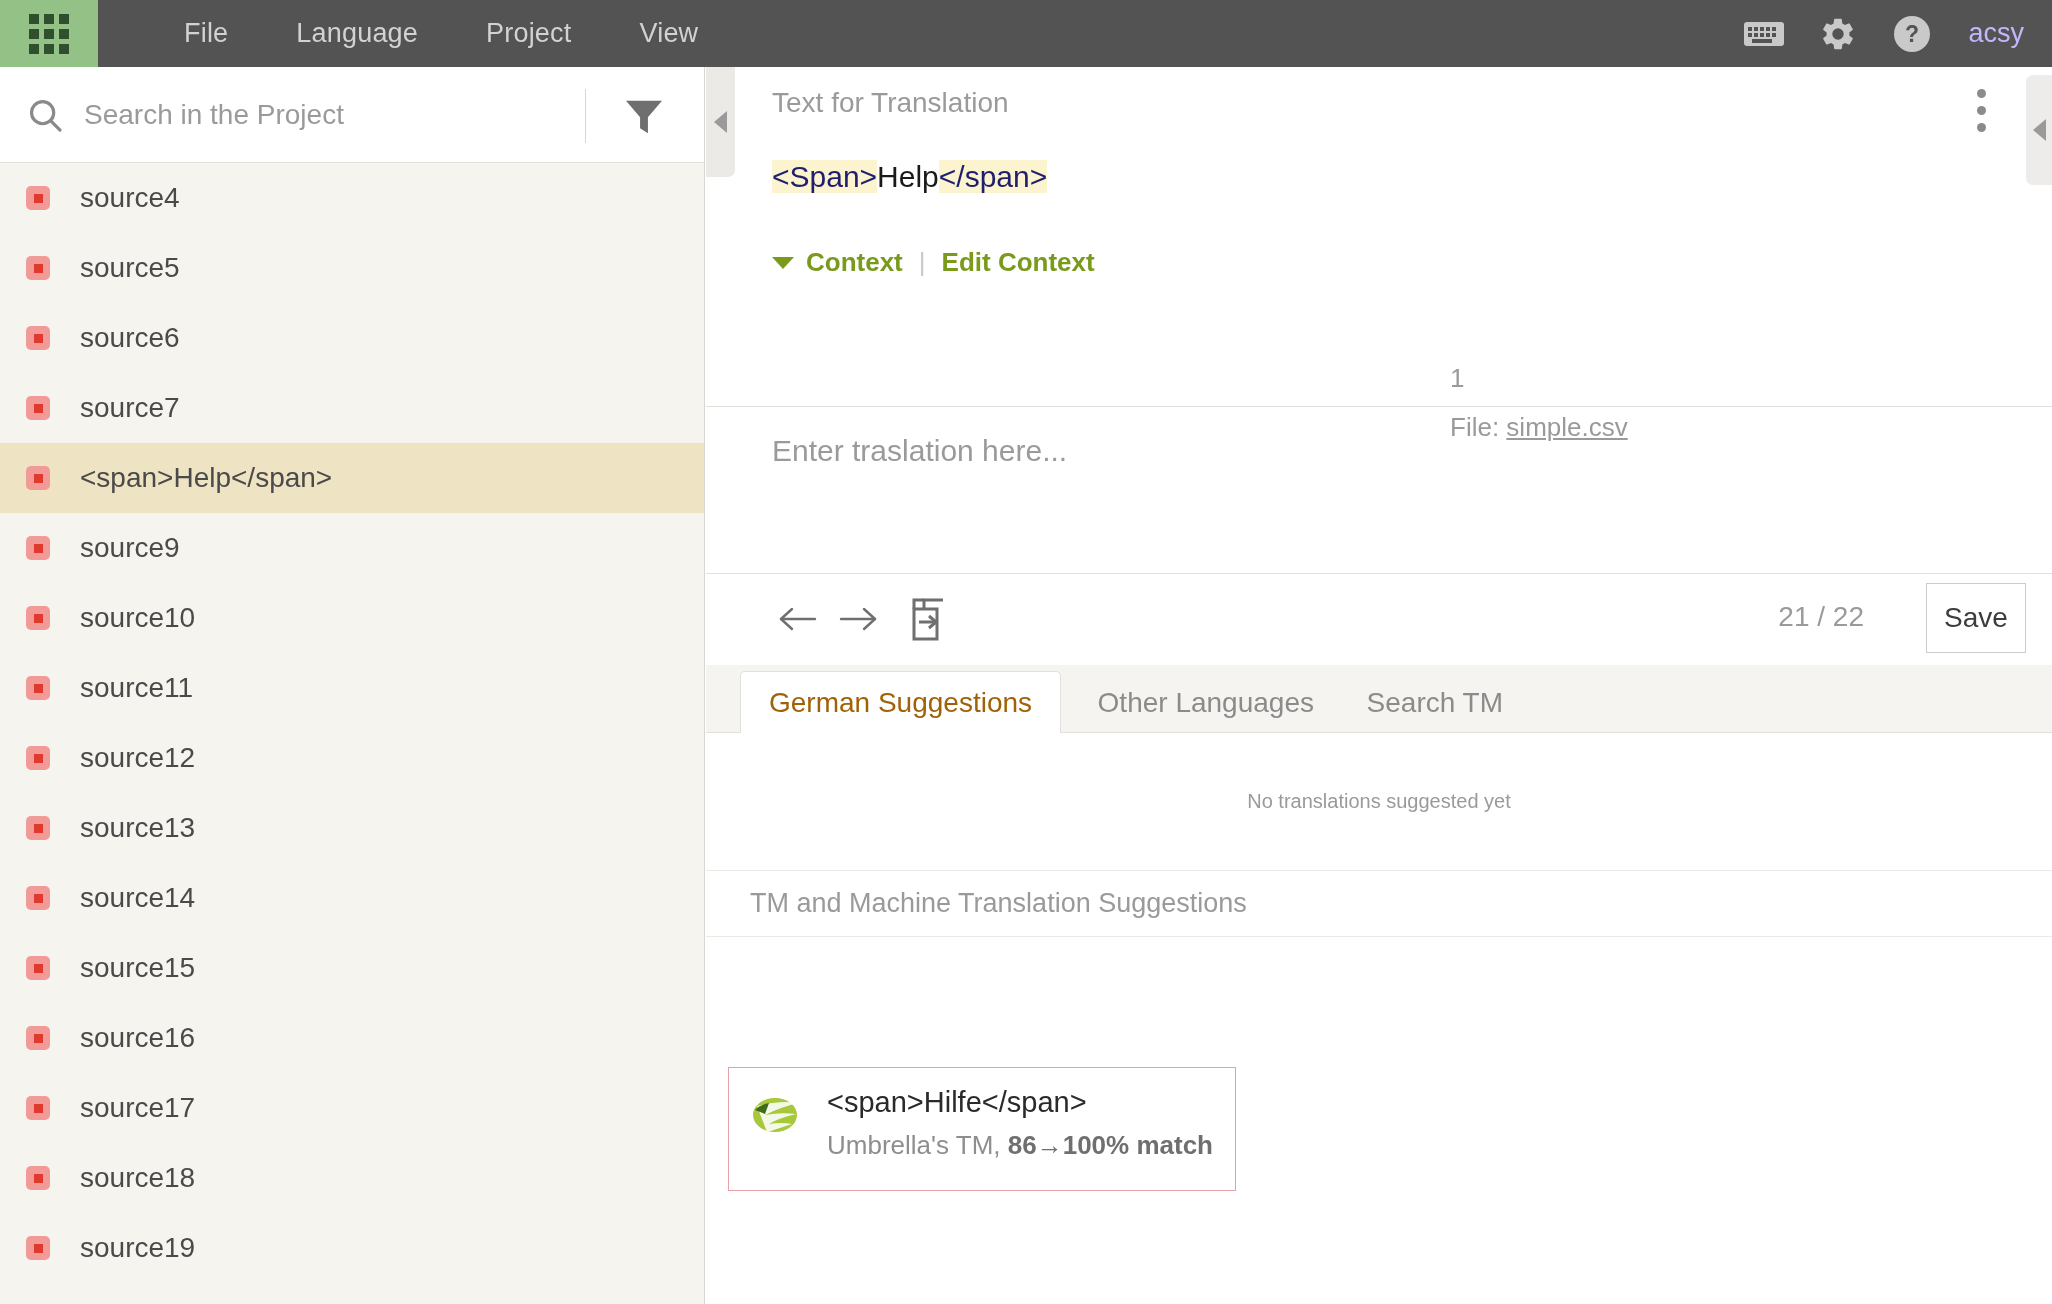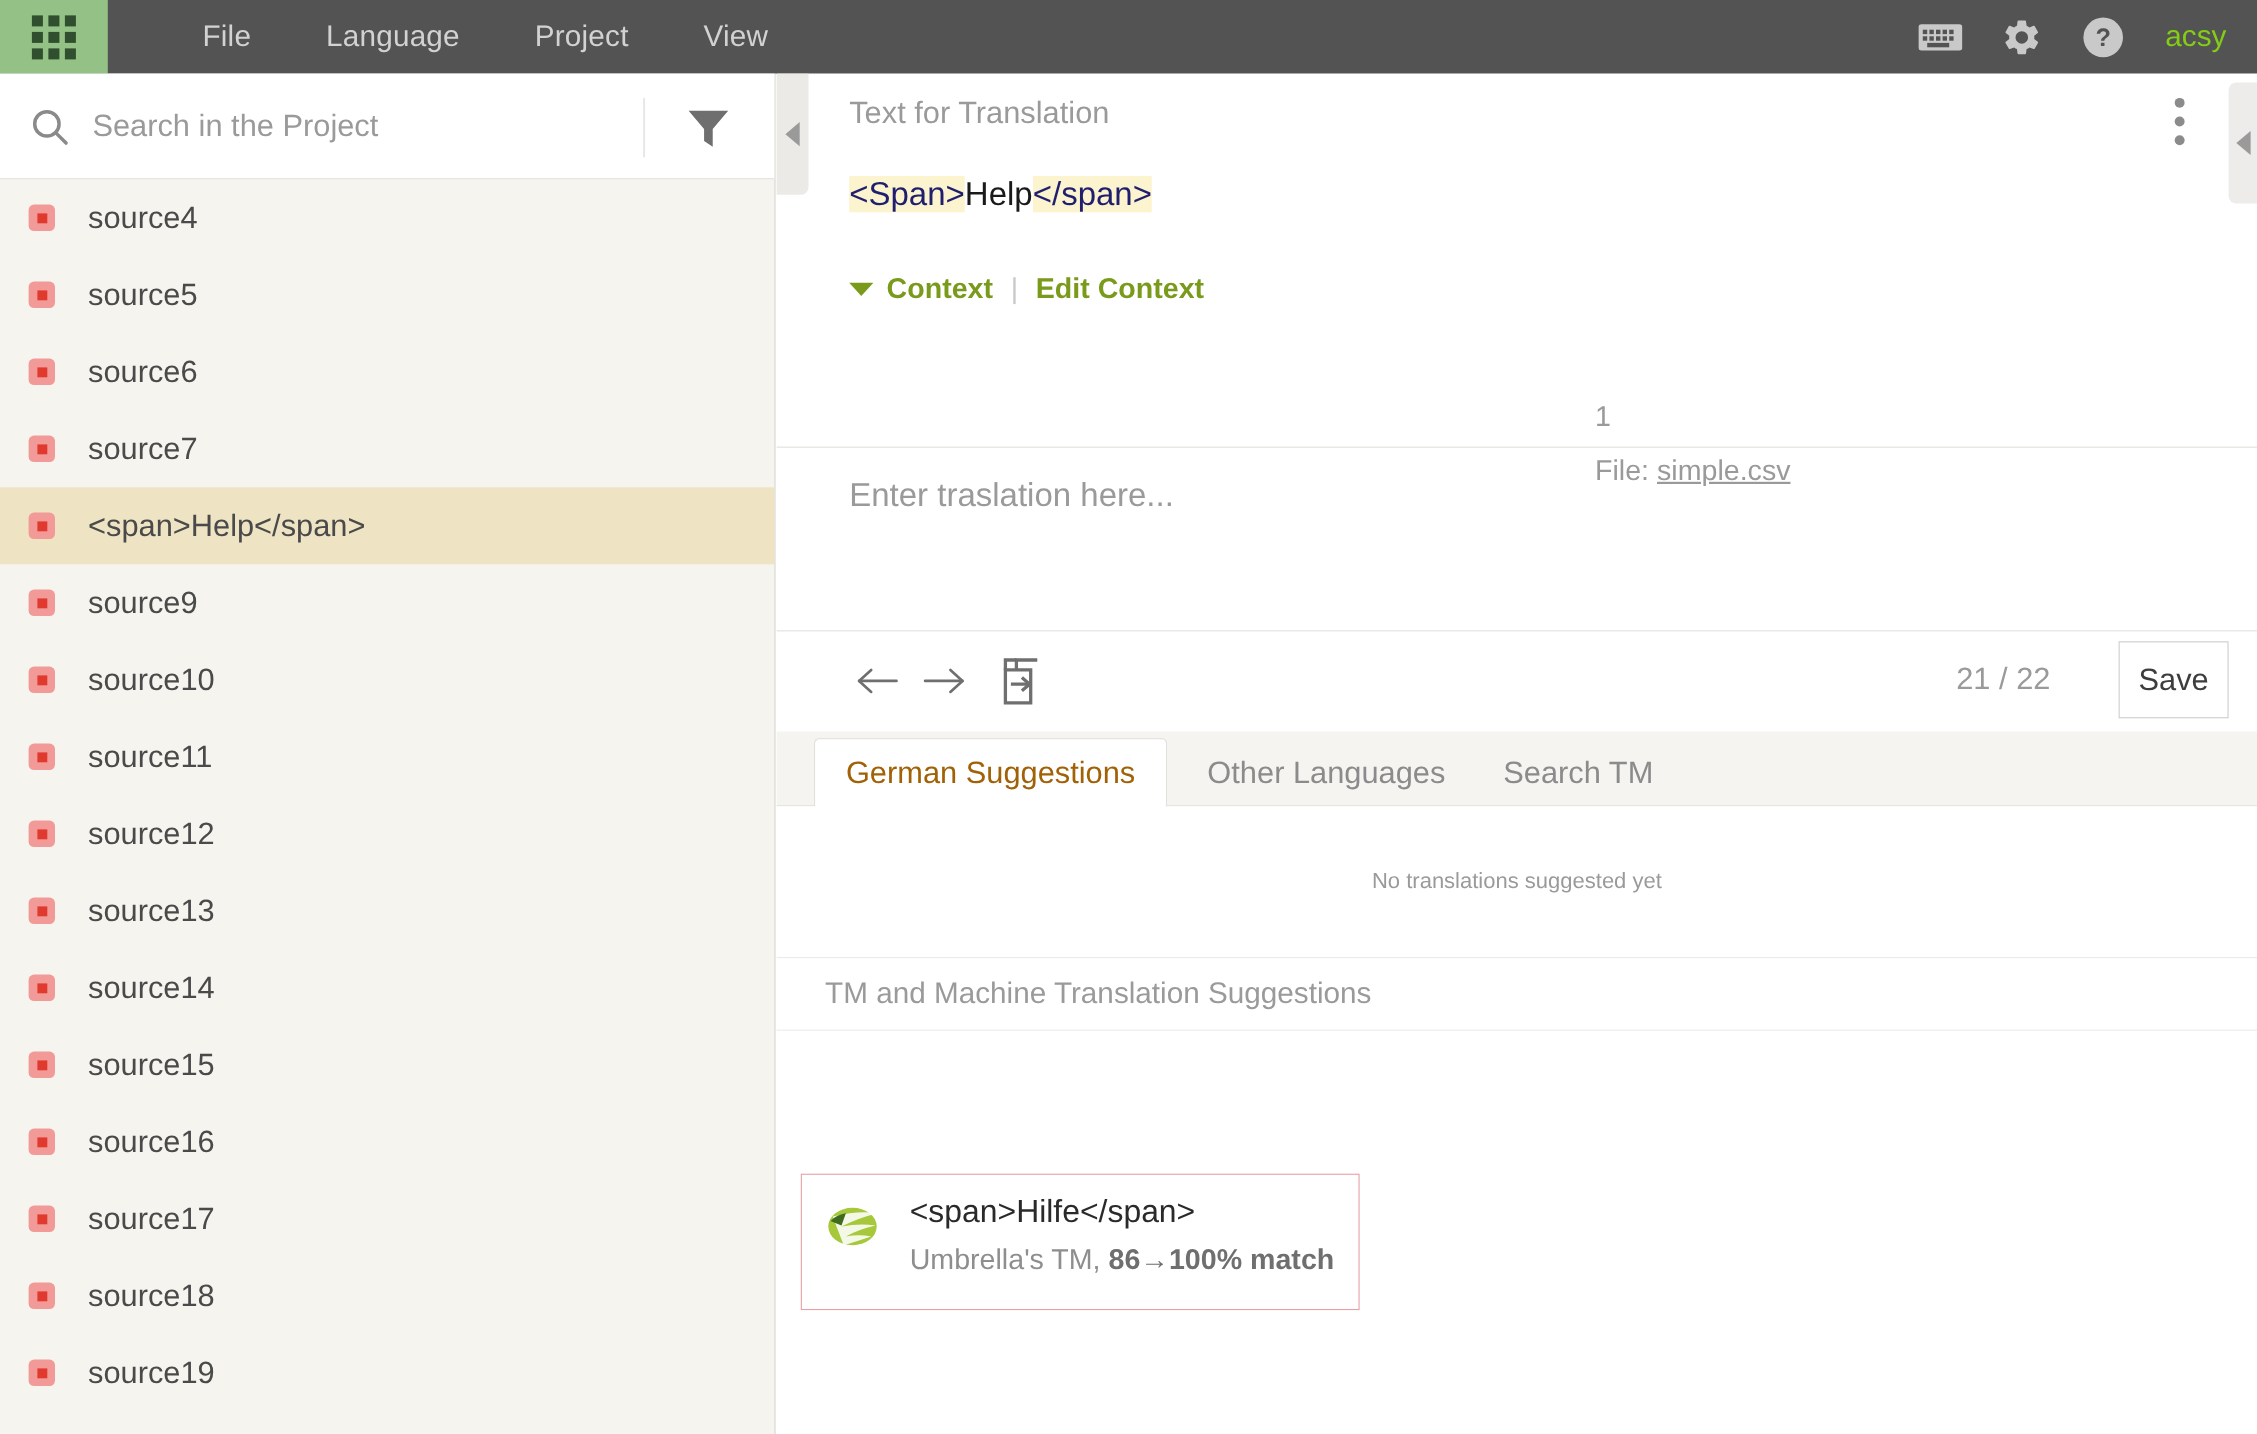--- a/index.html
+++ b/index.html
@@ -37,21 +37,21 @@
     padding: 0 34px; line-height: 67px; cursor: default;
     white-space: nowrap;
   }
 
   .topbar-right {
     margin-left: auto; display: flex; align-items: center;
     height: 67px; padding-right: 28px; gap: 30px;
   }
   .tb-icon { width: 44px; height: 44px; display: flex; align-items: center; justify-content: center; }
   .tb-icon svg { display: block; }
-  .user-name { color: #84cc16; font-size: 27px; padding-left: 4px; }
+  .user-name { color: #c4b5fd; font-size: 27px; padding-left: 4px; }
 
   
   .sidebar {
     position: absolute; top: 67px; left: 0;
     width: 705px; height: 1237px;
     background: #f5f4ef;
     border-right: 1px solid #d9d7d2;
   }
   .search-row {
     height: 96px; background: #ffffff;

